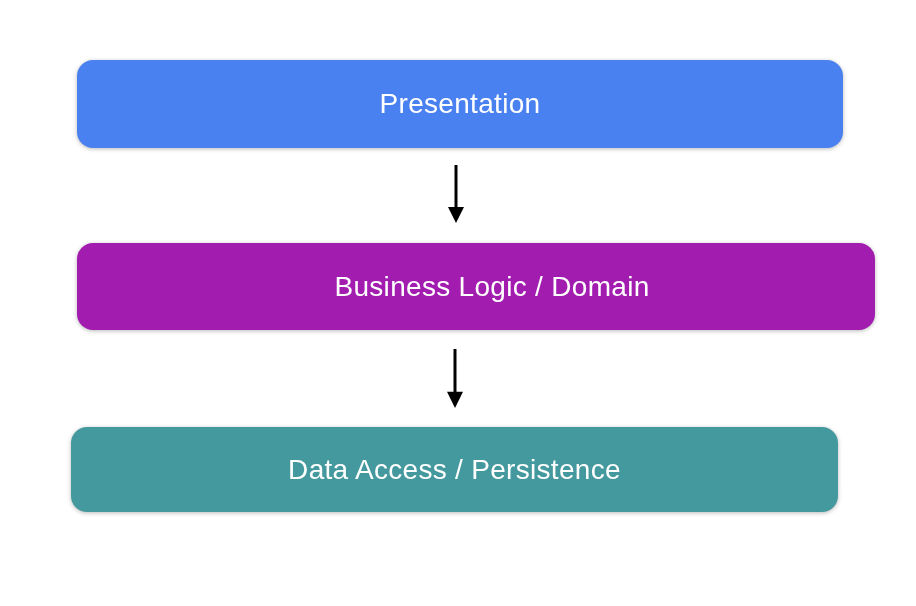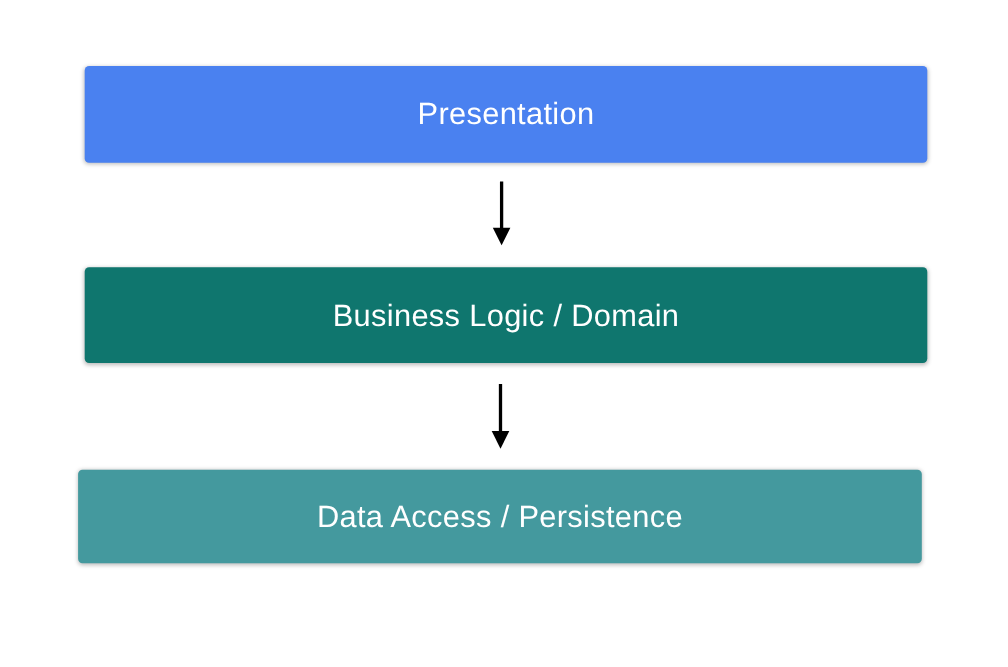--- a/index.html
+++ b/index.html
@@ -10,21 +10,21 @@
   .canvas {
     position: relative;
     width: 916px;
     height: 606px;
     background: #ffffff;
     font-family: "Liberation Sans", sans-serif;
     overflow: hidden;
   }
   .layer-box {
     position: absolute;
-    border-radius: 4px;
+    border-radius: 16px;
     box-shadow: 0 1px 4px rgba(0,0,0,0.28);
     display: flex;
     align-items: center;
     justify-content: center;
   }
   .layer-box .label {
     color: #ffffff;
     font-size: 28px;
     font-weight: 400;
     letter-spacing: 0.3px;
@@ -48,21 +48,21 @@
 
   <div class="layer-box" id="box-presentation" style="background-color: rgb(74, 129, 240);">
     <span class="label">Presentation</span>
   </div>
 
   <svg class="arrow" id="arrow-1" viewBox="0 0 22 60" preserveAspectRatio="none">
     <line x1="11" y1="1" x2="11" y2="45" stroke="#000000" stroke-width="3"></line>
     <polygon points="3,43 19,43 11,59" fill="#000000"></polygon>
   </svg>
 
-  <div class="layer-box" id="box-business" style="background-color: #0f766e;">
+  <div class="layer-box" id="box-business" style="background-color: #a21caf; padding-left: 32px;">
     <span class="label">Business Logic / Domain</span>
   </div>
 
   <svg class="arrow" id="arrow-2" viewBox="0 0 22 60" preserveAspectRatio="none">
     <line x1="11" y1="1" x2="11" y2="45" stroke="#000000" stroke-width="3"></line>
     <polygon points="3,43 19,43 11,59" fill="#000000"></polygon>
   </svg>
 
   <div class="layer-box" id="box-data" style="background-color: rgb(68, 153, 158); align-items: center;">
     <span class="label">Data Access / Persistence</span>

